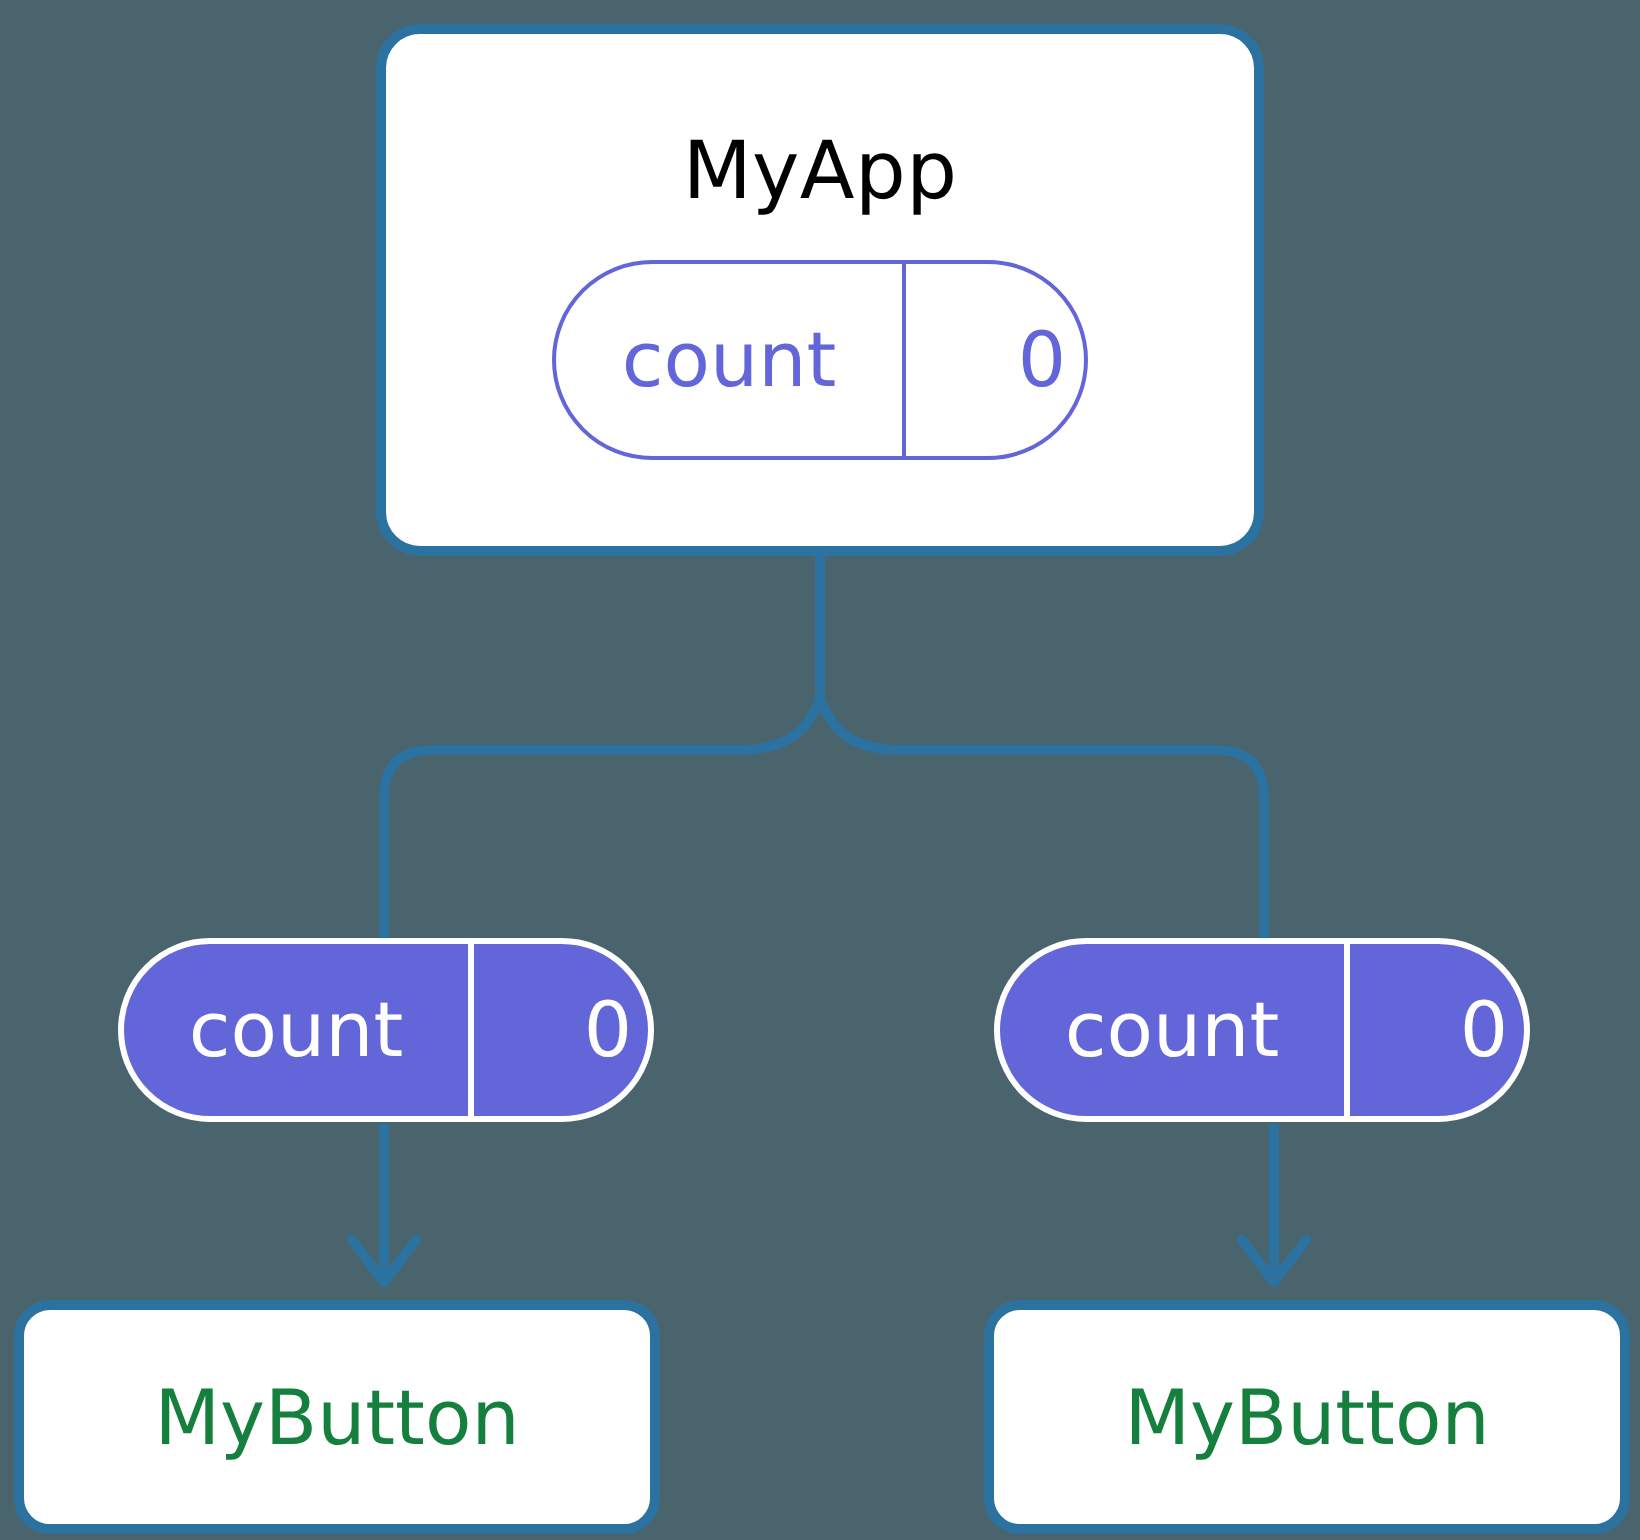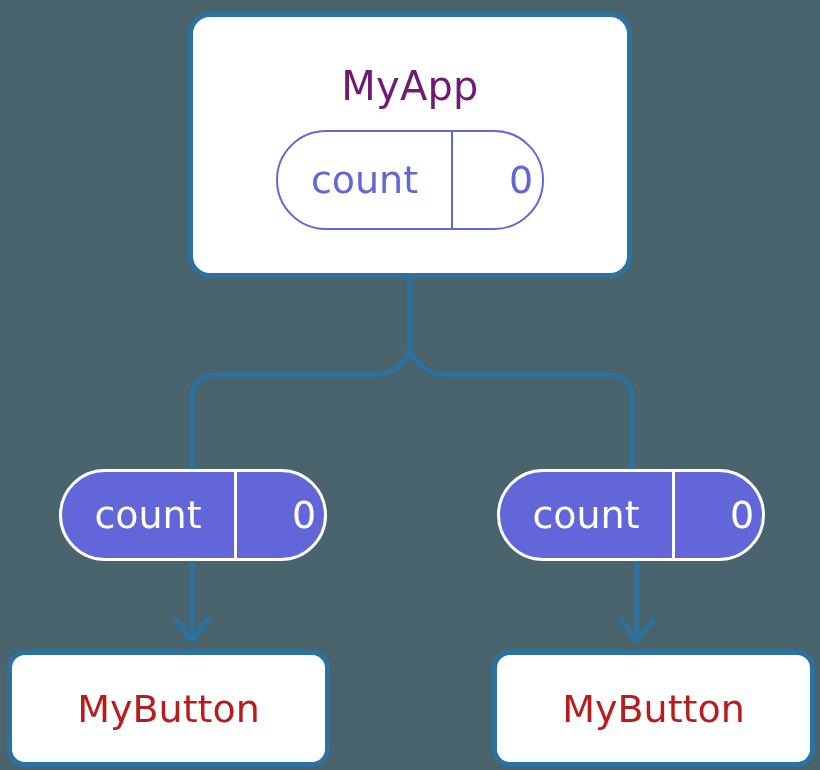--- a/index.html
+++ b/index.html
@@ -41,21 +41,21 @@
     width: 444px;
     height: 266px;
     z-index: 3;
   }
   #root-title {
     position: absolute;
     left: 0;
     right: 0;
     top: 46px;
     text-align: center;
-    color: #701a75;
+    color: #000000;
     font-size: 40px;
     letter-spacing: .2px;
   }
 
   
   .pill {
     position: absolute;
     display: flex;
     align-items: stretch;
     box-sizing: border-box;
@@ -126,21 +126,21 @@
     background: #ffffff;
     border: 5px solid #2c72a0;
     border-radius: 18px;
     box-sizing: border-box;
     display: flex;
     align-items: center;
     justify-content: center;
     z-index: 3;
   }
   .leaf-box .leaf-label {
-    color: #b91c1c;
+    color: #15803d;
     font-size: 38px;
   }
   #leaf-left {
     left: 7px;
     top: 650px;
     width: 323px;
     height: 117px;
   }
   #leaf-right {
     left: 492px;

